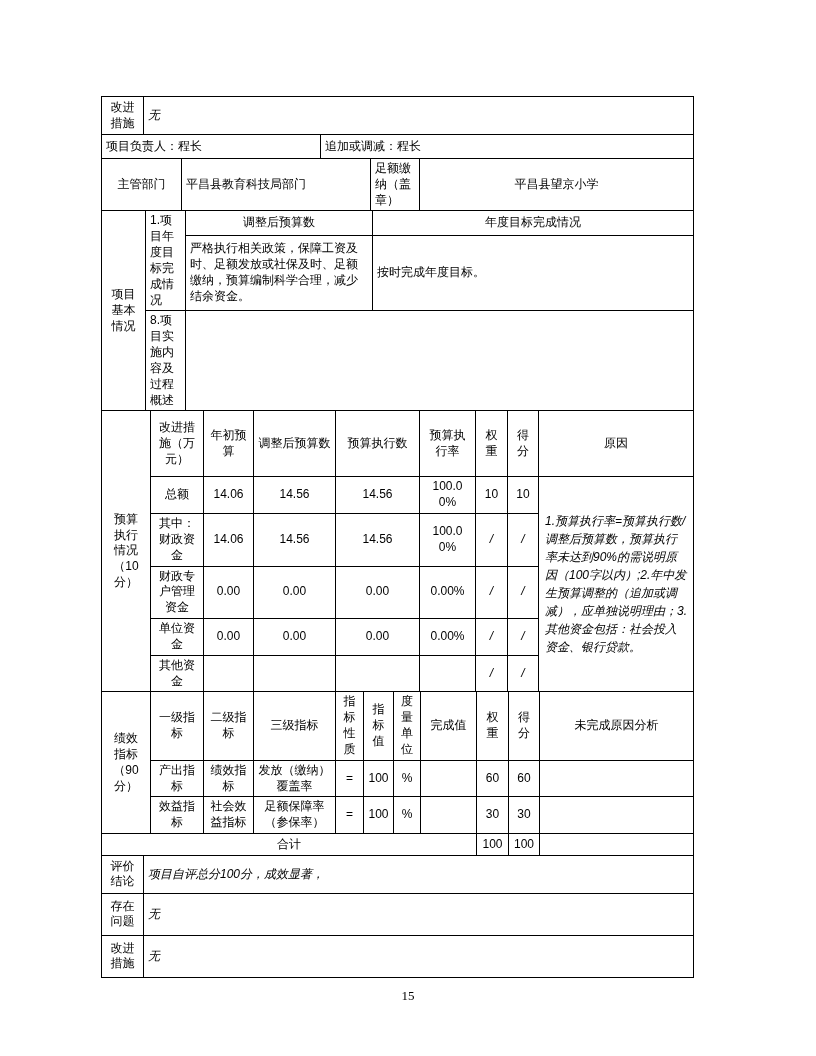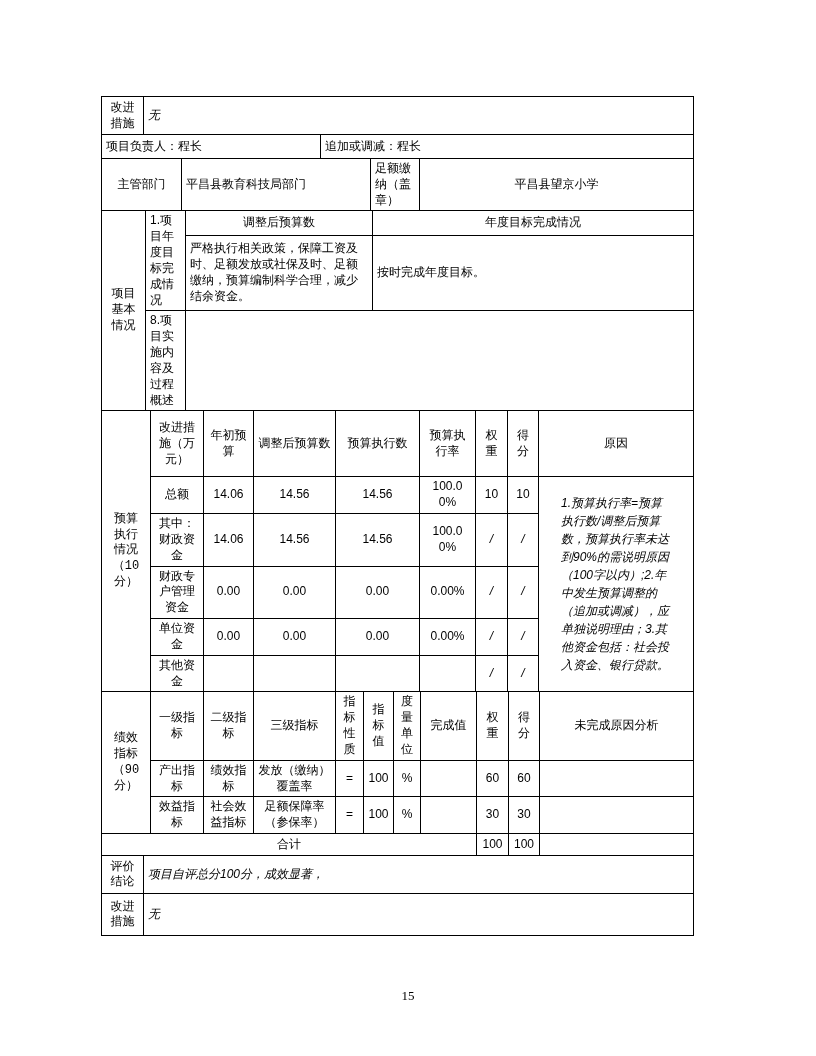--- a/index.html
+++ b/index.html
@@ -7,23 +7,23 @@
         font-family:"Liberation Sans",sans-serif;font-size:12px;color:#000;overflow:hidden;}
   .doc{position:absolute;left:101px;top:96px;width:592px;}
   table{border-collapse:collapse;table-layout:fixed;width:592px;margin-top:-1px;}
   table.first{margin-top:0;}
   td{border:1px solid #000;padding:2px 4px;vertical-align:middle;overflow:hidden;
      word-break:break-all;line-height:1.32;}
   .c{text-align:center;}
   .l{text-align:left;}
   .it{font-style:italic;}
   .vlabel{text-align:center;padding:2px 1px;}
-  .vlabel span{display:inline-block;width:28px;font-family:Liberation Mono, monospace;}
+  .vlabel span{display:inline-block;width:28px;}
   .title-cell{text-align:center;font-weight:bold;font-size:19px;letter-spacing:1px;border:1px solid #000;}
-  .note{font-style:italic;line-height:1.5;padding:4px 22px;}
+  .note{font-style:italic;line-height:1.5;padding:4px 6px;}
   .pagenum{position:absolute;left:0;top:988px;width:816px;text-align:center;
            font-family:"Liberation Serif",serif;font-size:13px;}
 </style>
 </head>
 <body>
 
 <div class="page">
   <div class="doc">
 
     <table class="first">
@@ -226,20 +226,24 @@
           <col style="width:42px">
           <col style="width:177px">
           <col style="width:373px">
         </colgroup>
       <tbody>
           <tr style="height:38px">
         <td class="c">评价结论</td>
         <td colspan="2" class="l it">项目自评总分100分，成效显著，</td>
       </tr>
       <tr style="height:42px">
+        <td class="c">存在问题</td>
+        <td colspan="2" class="l it">无</td>
+      </tr>
+      <tr style="height:42px">
         <td class="c">改进措施</td>
         <td colspan="2" class="l it">无</td>
       </tr>
 
     </tbody>
       </table>
 
   </div>
 
   <div class="pagenum">15</div>

